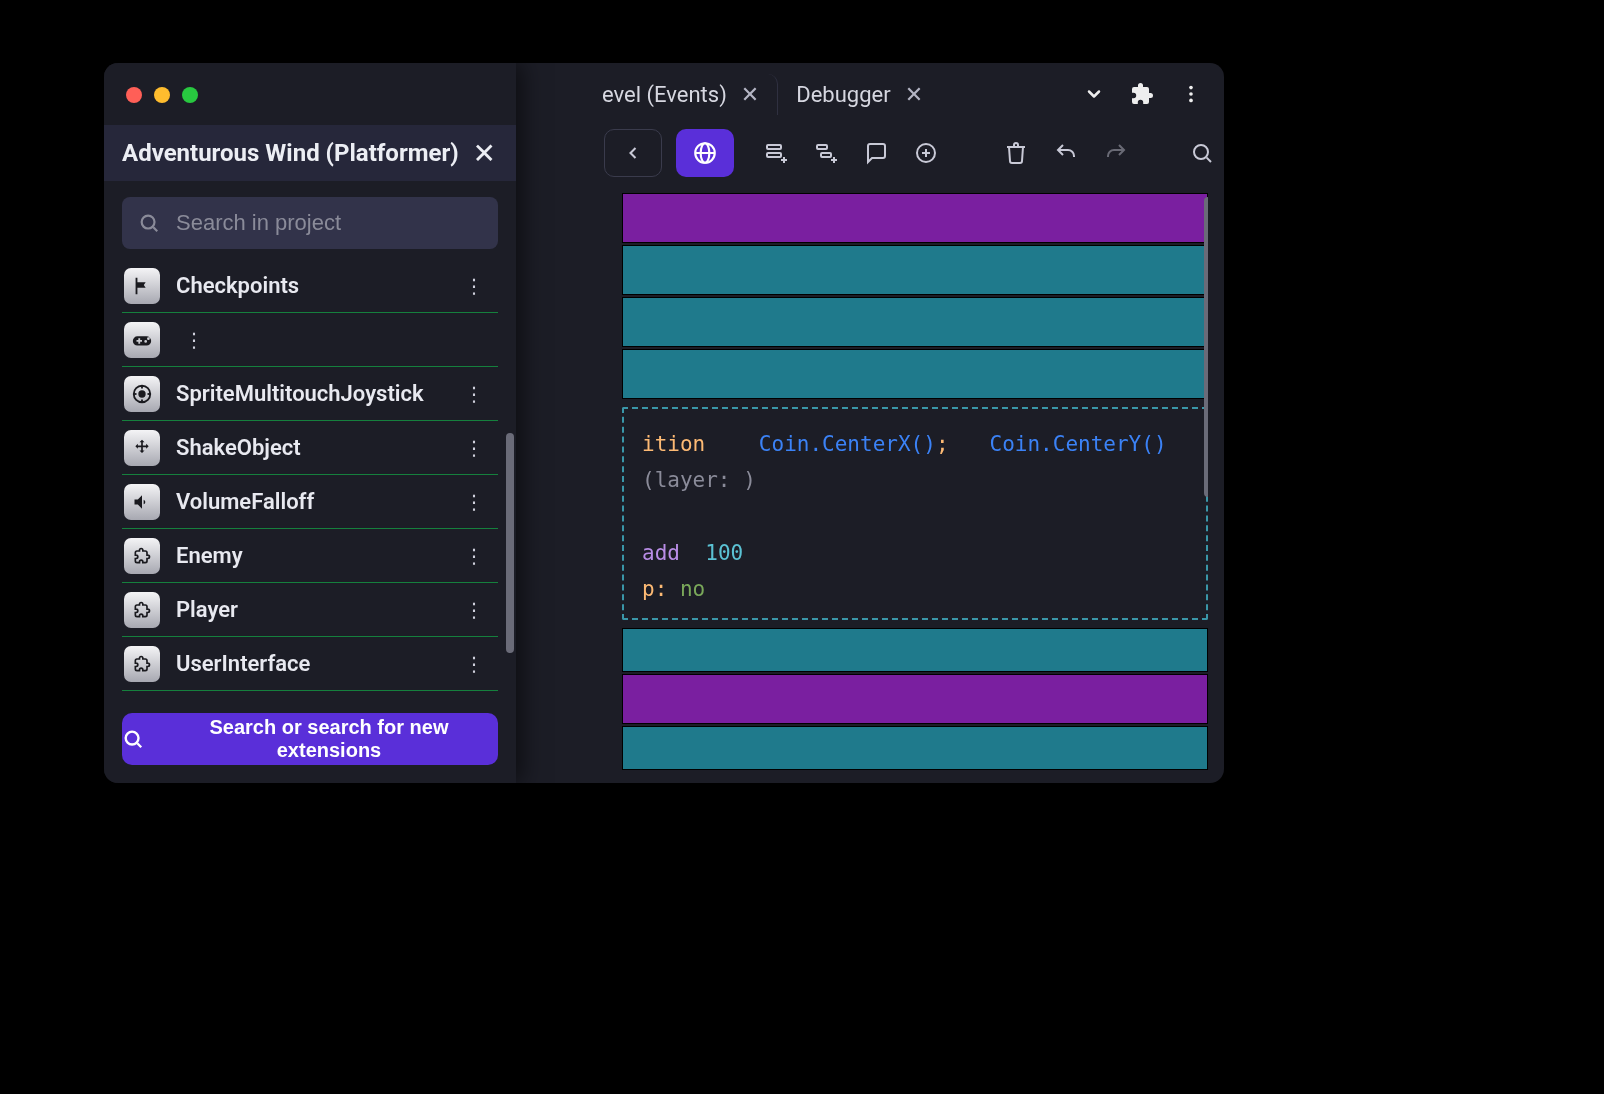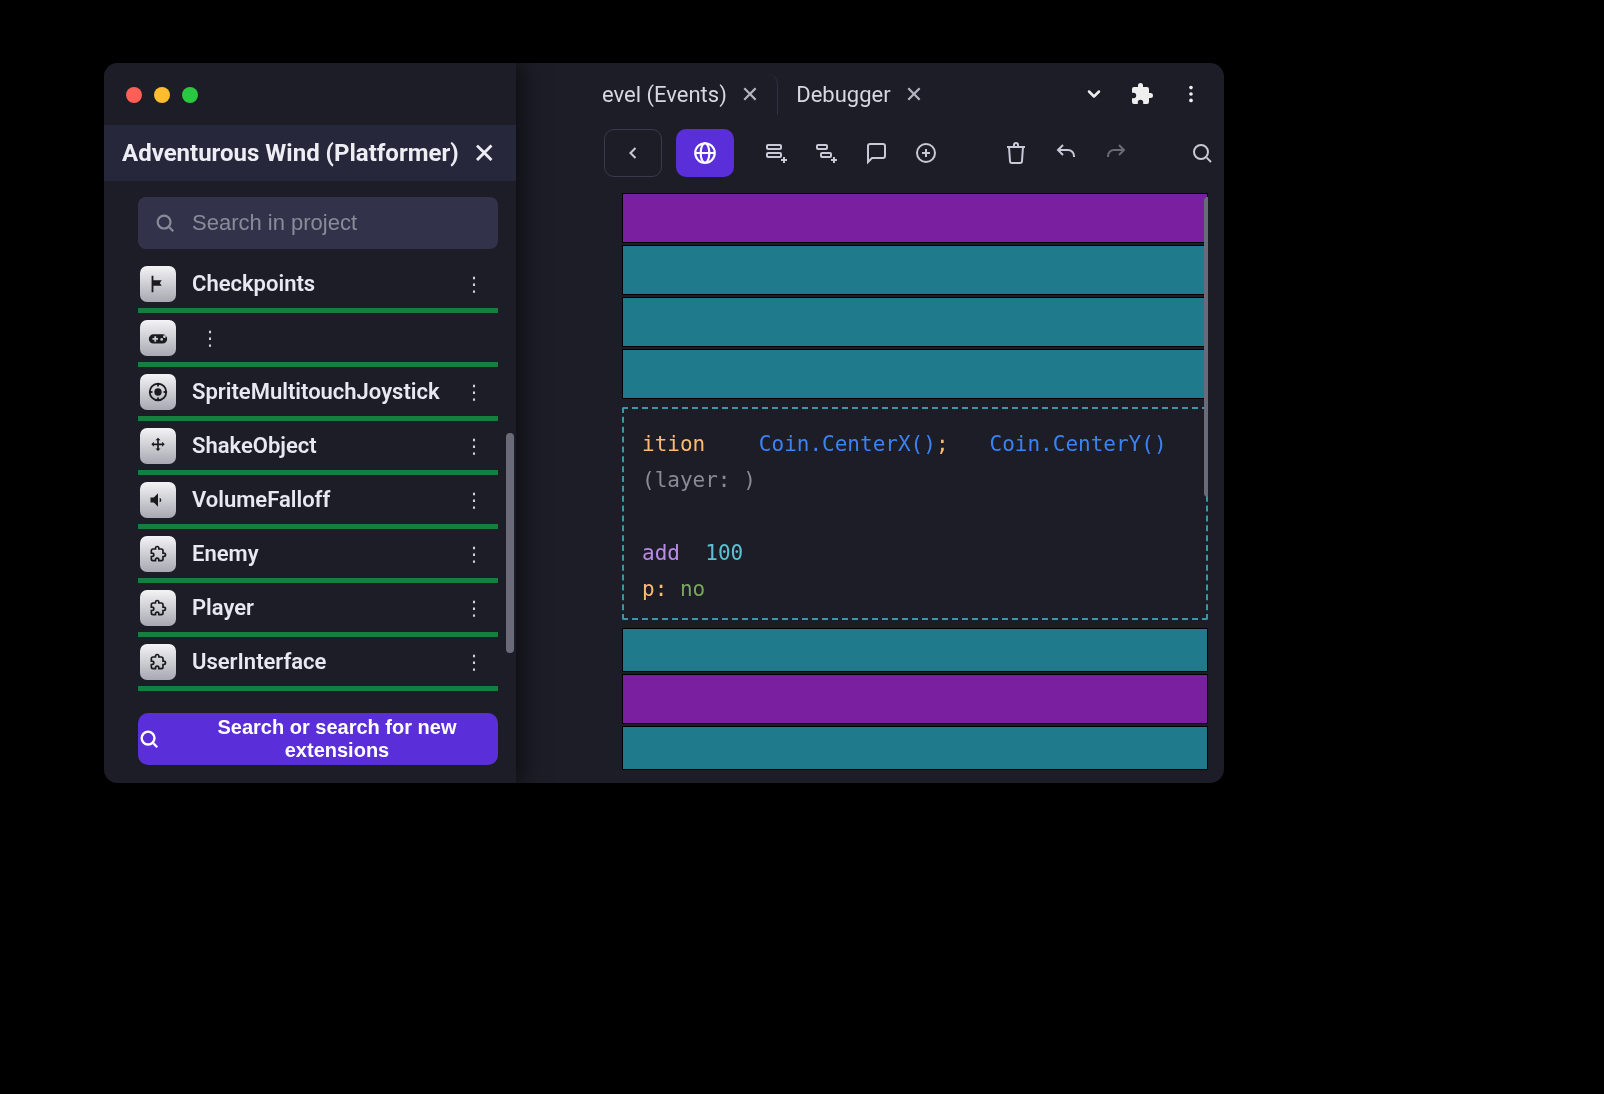--- a/index.html
+++ b/index.html
@@ -72,40 +72,40 @@
     margin-top: 62px;
     height: 56px;
     background: #26273a;
     display: flex;
     align-items: center;
     padding: 0 20px 0 18px;
   }
   .sb-title { color: #eceef4; font-size: 24px; font-weight: 700; flex: 1; }
   .sb-close { color: #eceef4; font-size: 28px; cursor: pointer; }
 
-  .sb-body { padding: 16px 18px 18px 34px; flex: 1; display: flex; flex-direction: column; gap: 0; overflow: hidden; }
+  .sb-body { padding: 16px 18px 18px 18px; flex: 1; display: flex; flex-direction: column; gap: 0; overflow: hidden; }
 
   .search {
     background: #32334a;
     border-radius: 8px;
     height: 52px;
     display: flex; align-items: center;
     padding: 0 16px; gap: 16px;
     margin-bottom: 10px;
   }
   .search input {
     flex: 1; background: transparent; border: none; outline: none;
     color: #cfd0dc; font-size: 22px;
   }
   .search input::placeholder { color: #8a8b99; }
 
   .list { flex: 1; overflow: hidden; }
   .item {
     display: flex; align-items: center; gap: 16px;
-    height: 54px; border-bottom: 5px solid #15803d;
+    height: 54px; border-bottom: 1px solid #15803d;
     padding: 0 6px 0 2px;
   }
   .item .thumb {
     width: 36px; height: 36px; border-radius: 7px;
     background: linear-gradient(180deg, #f4f4f6 0%, #a7a8b1 100%);
     display: flex; align-items: center; justify-content: center;
     color: #1a1a1f;
   }
   .item .label { color: #e8e9f0; font-size: 22px; font-weight: 600; flex: 1; }
   .item .more { color: #cfd0dc; font-size: 20px; letter-spacing: 0; cursor: pointer; padding: 4px 8px; }

